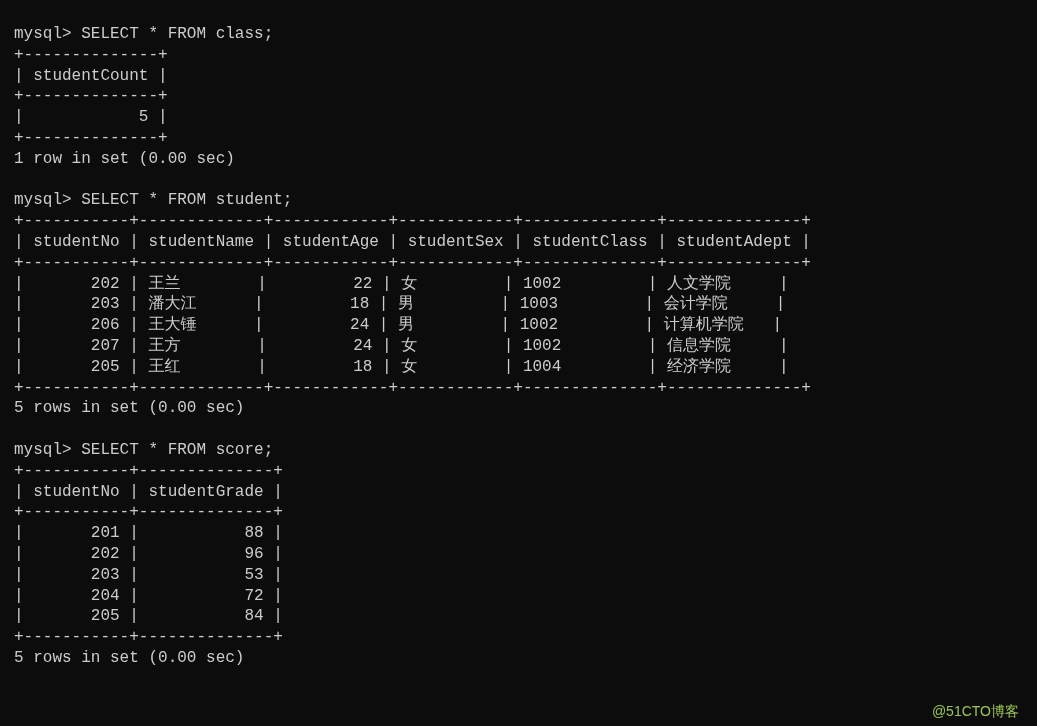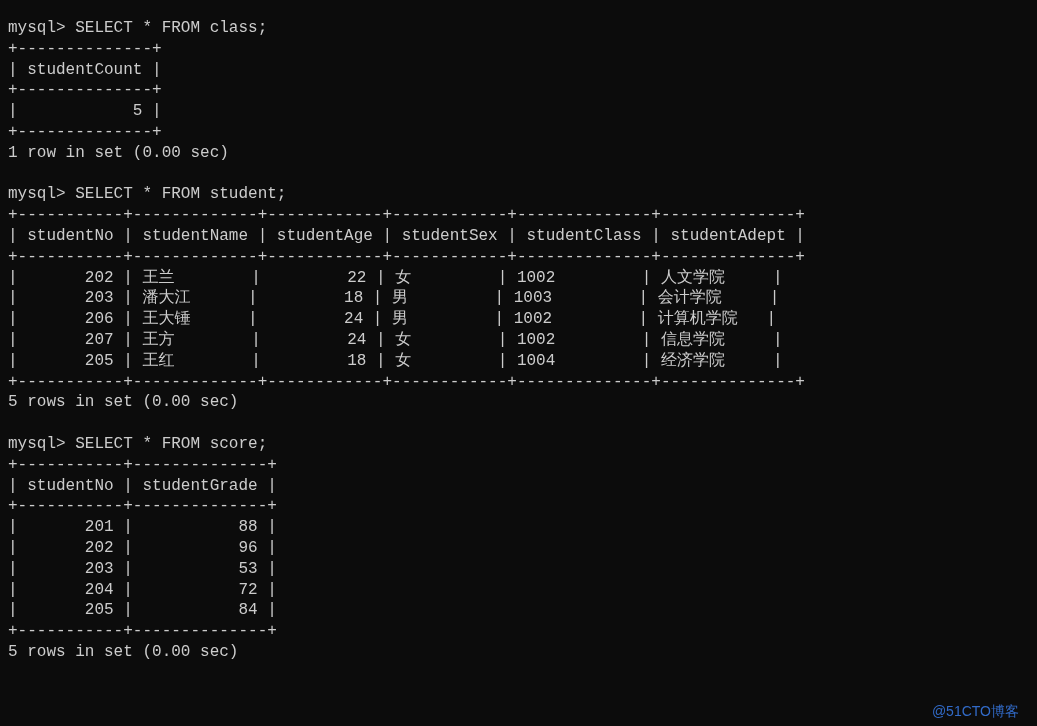--- a/index.html
+++ b/index.html
@@ -1,17 +1,17 @@
 <!DOCTYPE html>
 <html><head>
 <meta charset="utf-8">
 <style>
 html,body{margin:0;padding:0;background:#0c0c0c;color:#ccc;font-family:"Consolas","Courier New",monospace;font-size:16px;line-height:1.3;width:1037px;height:726px;overflow:hidden}
-pre{margin:6px;padding:12px 2px;white-space:pre;font-family:inherit}
-.watermark{position:absolute;right:18px;bottom:6px;color:#3b82f6;font-size:14px;font-family:sans-serif;opacity:.8}
+pre{margin:12px;padding:12px 2px;white-space:pre;font-family:inherit}
+.watermark{position:absolute;right:18px;bottom:6px;color:#bef264;font-size:14px;font-family:sans-serif;opacity:.8}
 </style>
 </head>
 <body>
 
 <pre id="term">mysql&gt; SELECT * FROM class;
 +--------------+
 | studentCount |
 +--------------+
 |            5 |
 +--------------+

